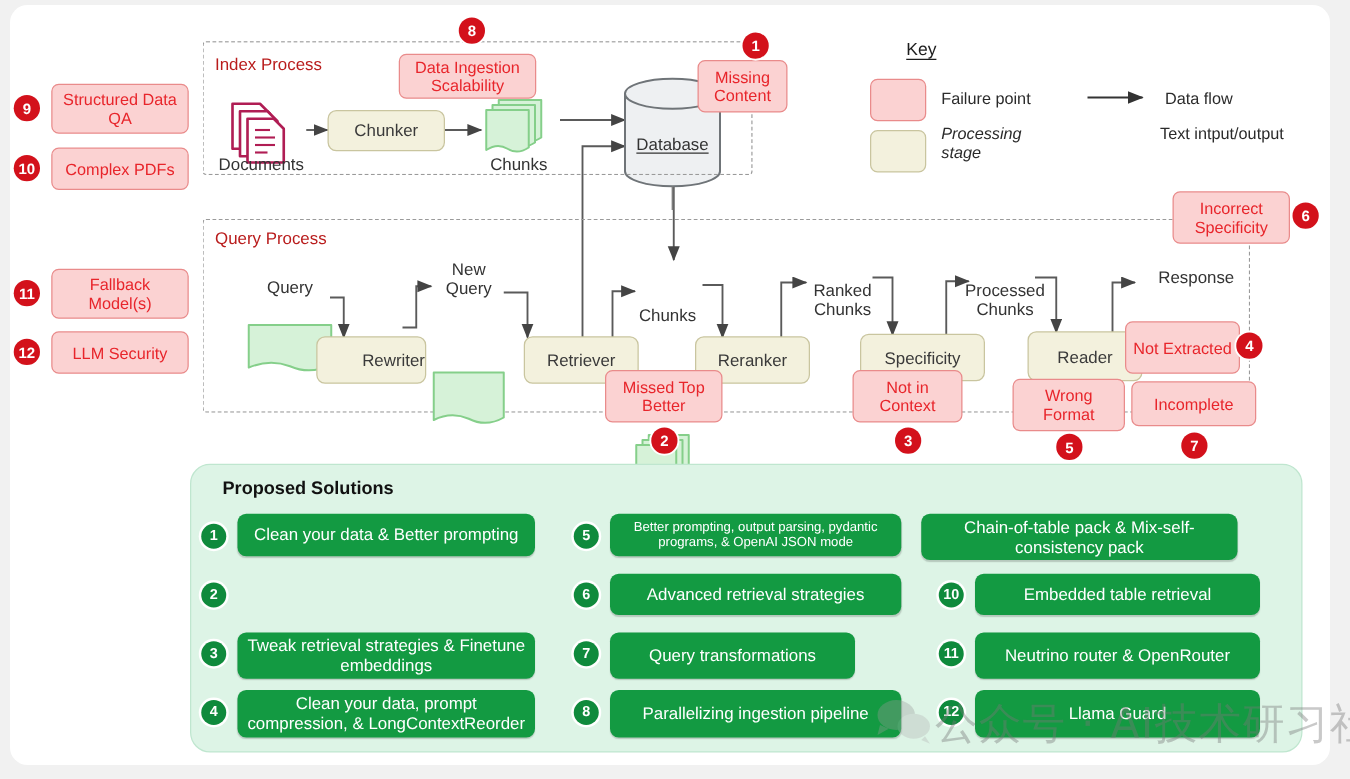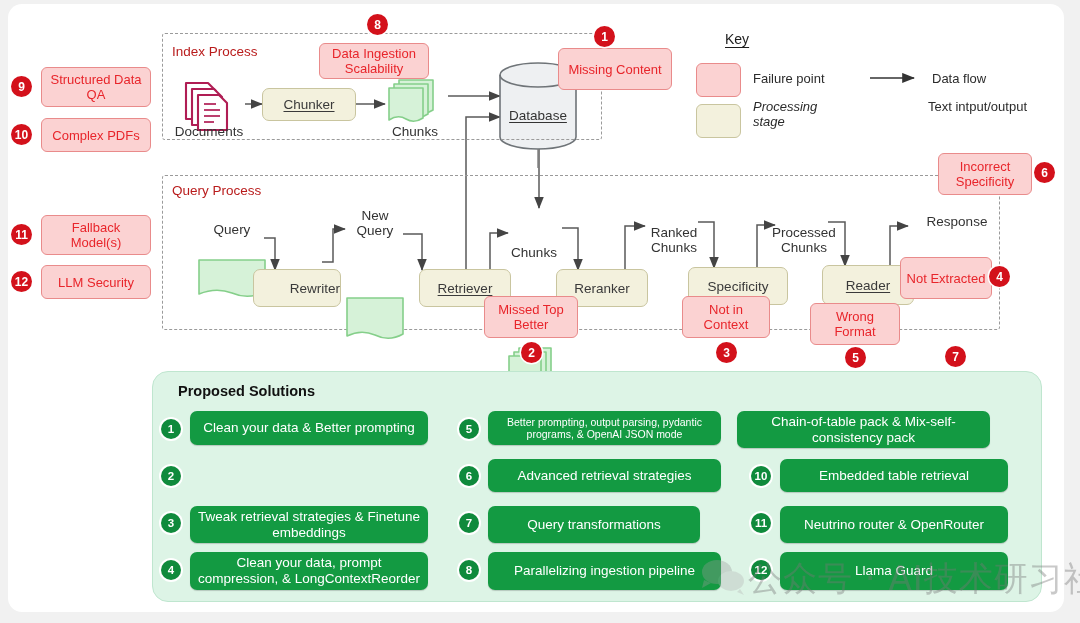--- a/index.html
+++ b/index.html
@@ -14,21 +14,21 @@
   .proc-label{font-size:13.5px;color:#b91c1c;}
 
   
   .fail{background:#fbd2d2;border:1.4px solid #e98b8b;border-radius:6px;color:#e8252b;
         font-size:13px;line-height:15px;display:flex;align-items:center;justify-content:center;
         text-align:center;padding:2px 4px;}
 
   
   .stage{background:#f3f1dd;border:1.3px solid #c9c59f;border-radius:7px;color:#3a3a3a;
          font-size:13.5px;display:flex;align-items:center;justify-content:center;text-align:center;}
-  .stage .u{text-decoration:underline;text-underline-offset:2px;}
+  .stage .u{text-underline-offset:2px;}
 
   
   .badge{background:#d3111b;color:#fff;border-radius:50%;font-size:12px;font-weight:bold;
          display:flex;align-items:center;justify-content:center;width:21px;height:21px;
          box-shadow:0 0 0 1.5px #fff;}
 
   
   .txticon{position:relative;}
   .txticon svg{display:block;}
   .caption{font-size:13.5px;color:#333;text-align:center;line-height:15px;}
@@ -137,21 +137,21 @@
   </div>
   <div class="abs caption" style="left:379px;top:124px;width:72px;">Chunks</div>
 
   <div class="abs caption" style="left:500px;top:108px;width:76px;">
     <span style="text-decoration:underline;text-underline-offset:2px;">Database</span>
   </div>
 
   <div class="abs fail" style="left:319px;top:43px;width:110px;height:36px;">Data Ingestion Scalability</div>
   <div class="abs badge" style="left:367px;top:14px;">8</div>
 
-  <div class="abs fail" style="left:558px;top:48px;width:114px;height:42px;">Missing Content</div>
+  <div class="abs fail" style="left:558px;top:48px;width:72px;height:42px;">Missing Content</div>
   <div class="abs badge" style="left:594px;top:26px;">1</div>
 
   <div class="abs proc" style="left:162px;top:175px;width:838px;height:155px;"></div>
   <div class="abs proc-label" style="left:172px;top:183px;">Query Process</div>
 
   <div class="abs txticon" style="left:197px;top:210px;">
     <svg width="70" height="48" viewBox="0 0 70 48">
       <path d="M2,2 h66 v32 q-17,8 -33,1 q-16,-6 -33,1 z" fill="#d6f2d8" stroke="#85cf8a" stroke-width="1.6" stroke-linejoin="round"></path>
     </svg>
   </div>
@@ -229,20 +229,21 @@
 
   <div class="abs fail" style="left:682px;top:296px;width:88px;height:42px;">Not in Context</div>
   <div class="abs badge" style="left:716px;top:342px;">3</div>
 
   <div class="abs fail" style="left:900px;top:257px;width:92px;height:42px;">Not Extracted</div>
   <div class="abs badge" style="left:989px;top:266px;">4</div>
 
   <div class="abs fail" style="left:810px;top:303px;width:90px;height:42px;">Wrong Format</div>
   <div class="abs badge" style="left:845px;top:347px;">5</div>
 
+  <div class="abs fail" style="left:905px;top:305px;width:100px;height:36px;">Incomplete</div>
   <div class="abs badge" style="left:945px;top:346px;">7</div>
 
   <div class="abs fail" style="left:938px;top:153px;width:94px;height:42px;">Incorrect Specificity</div>
   <div class="abs badge" style="left:1034px;top:162px;">6</div>
 
   <div class="abs fail" style="left:41px;top:67px;width:110px;height:40px;">Structured Data QA</div>
   <div class="abs badge" style="left:11px;top:76px;">9</div>
 
   <div class="abs fail" style="left:41px;top:118px;width:110px;height:34px;">Complex PDFs</div>
   <div class="abs badge" style="left:11px;top:124px;">10</div>
@@ -296,21 +297,21 @@
   <div class="abs sol-badge" style="left:161px;top:560px;">4</div>
   <div class="abs sol-box" style="left:190px;top:552px;width:238px;height:38px;">Clean your data, prompt compression, &amp; LongContextReorder</div>
 
   <div class="abs sol-badge" style="left:459px;top:419px;">5</div>
   <div class="abs sol-box tiny" style="left:488px;top:411px;width:233px;height:34px;">Better prompting, output parsing, pydantic programs, &amp; OpenAI JSON mode</div>
 
   <div class="abs sol-badge" style="left:459px;top:466px;">6</div>
   <div class="abs sol-box" style="left:488px;top:459px;width:233px;height:33px;">Advanced retrieval strategies</div>
 
   <div class="abs sol-badge" style="left:459px;top:513px;">7</div>
-  <div class="abs sol-box" style="left:488px;top:506px;width:212px;height:37px;text-align:right;">Query transformations</div>
+  <div class="abs sol-box" style="left:488px;top:506px;width:196px;height:37px;text-align:right;">Query transformations</div>
 
   <div class="abs sol-badge" style="left:459px;top:560px;">8</div>
   <div class="abs sol-box" style="left:488px;top:552px;width:233px;height:38px;">Parallelizing ingestion pipeline</div>
 
   <div class="abs sol-badge" style="left:751px;top:419px;">9</div>
   <div class="abs sol-box" style="left:737px;top:411px;width:253px;height:37px;">Chain-of-table pack &amp; Mix-self-consistency pack</div>
 
   <div class="abs sol-badge" style="left:751px;top:466px;">10</div>
   <div class="abs sol-box" style="left:780px;top:459px;width:228px;height:33px;">Embedded table retrieval</div>
 

